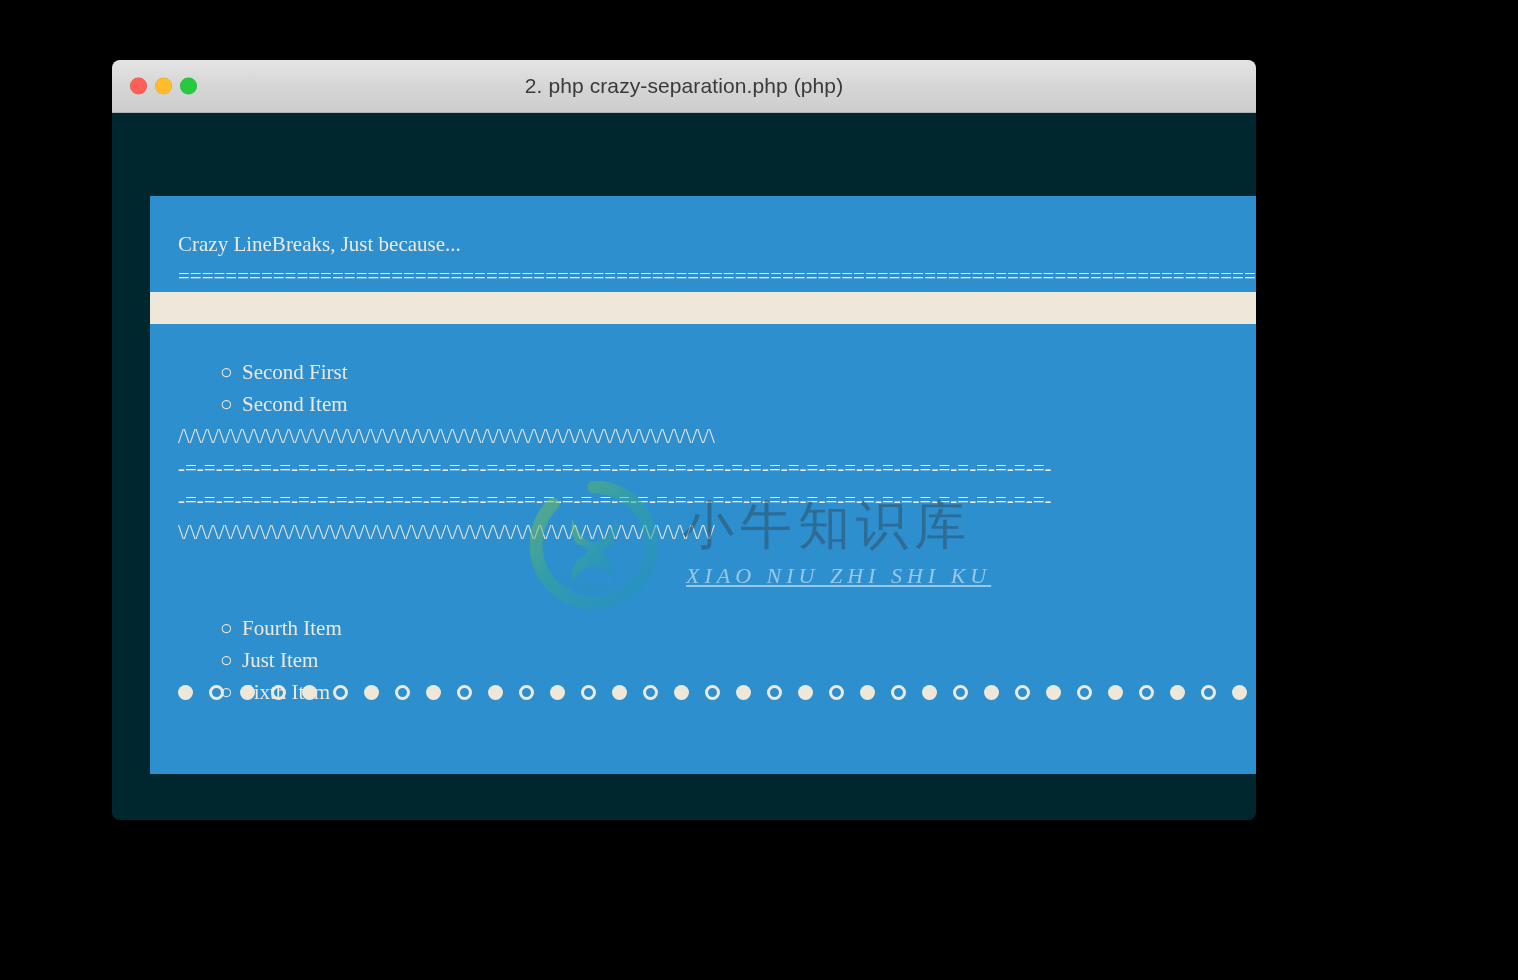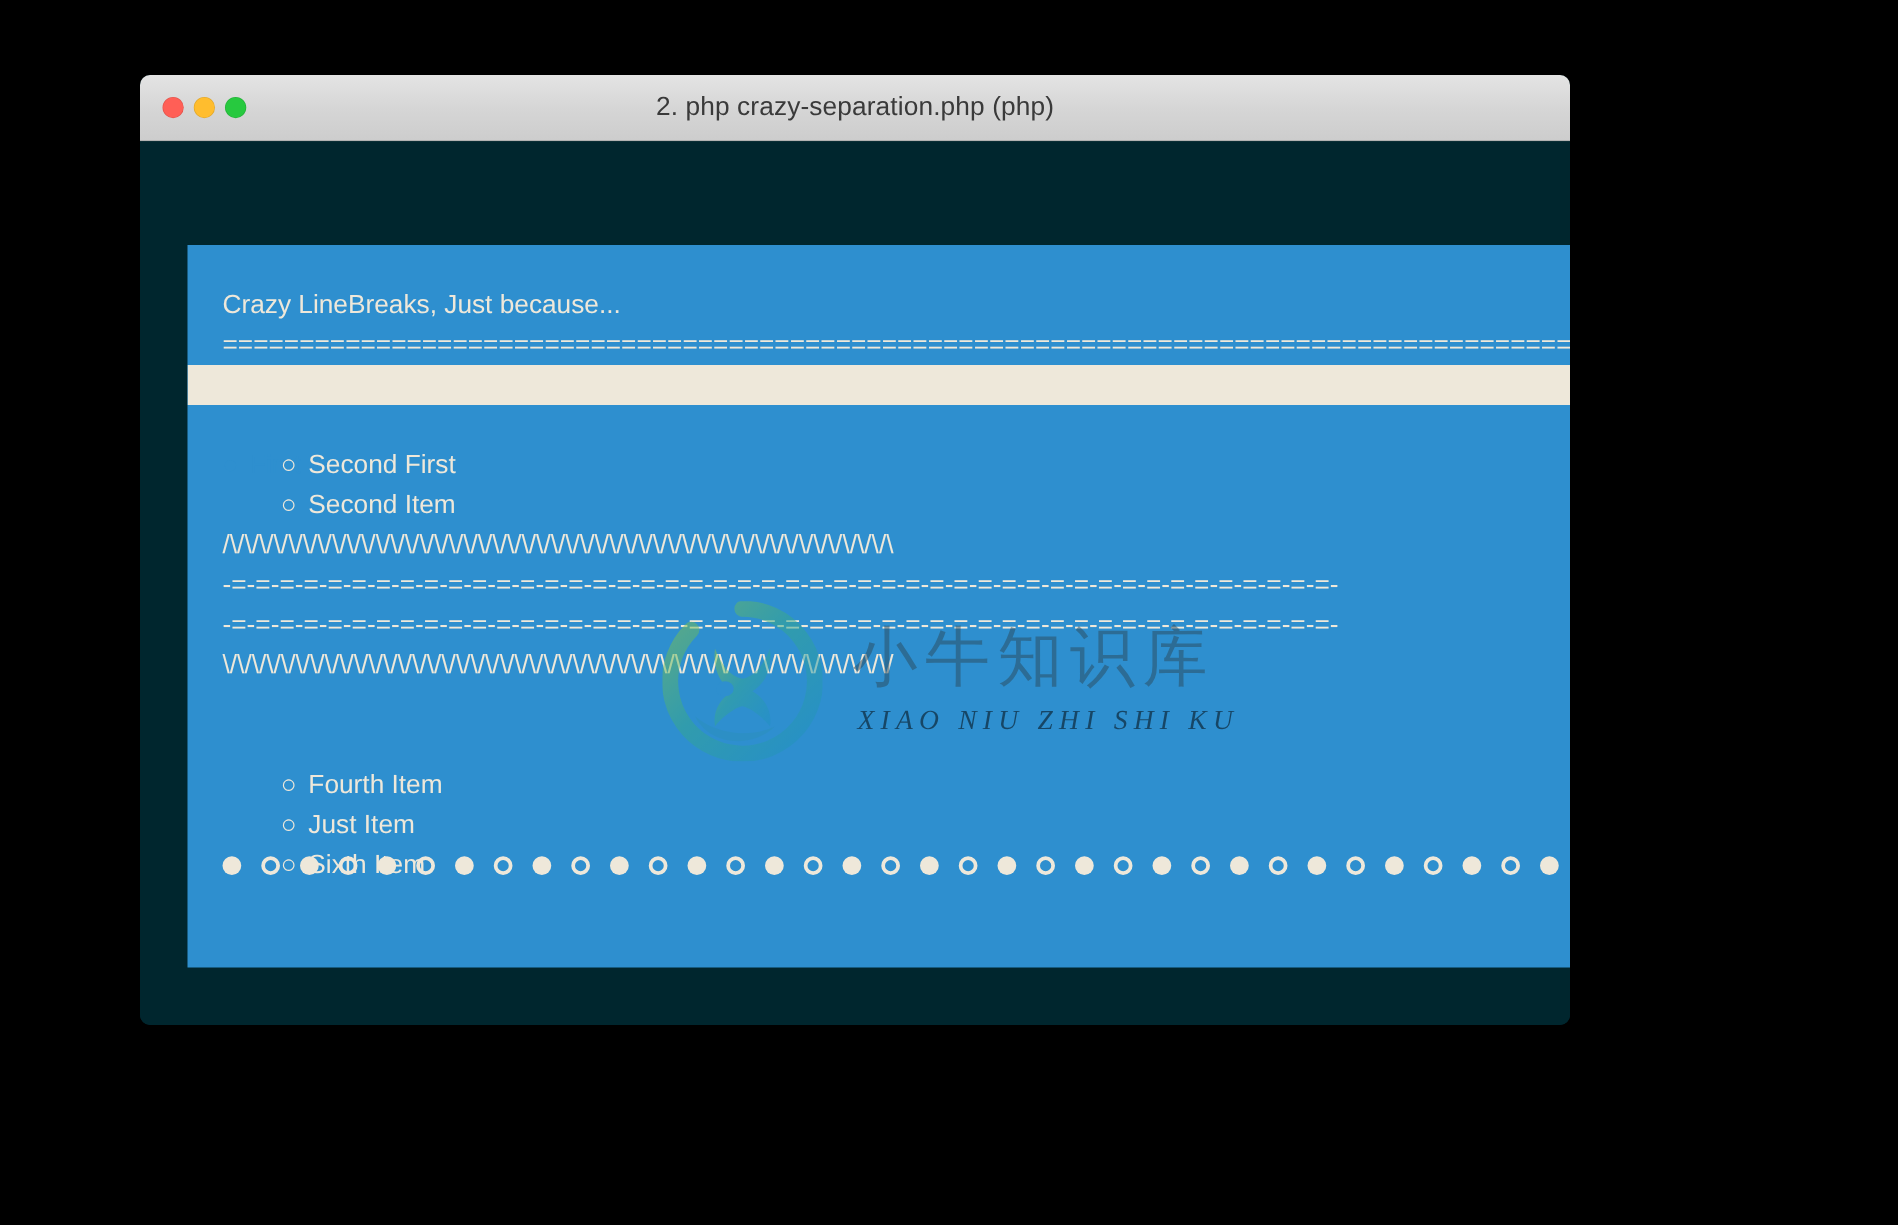--- a/index.html
+++ b/index.html
@@ -81,21 +81,21 @@
     width: 1204px;
     height: 578px;
     background: #2e8fcf;
     overflow: hidden;
   }
 
   .cli-line {
     position: relative;
     height: 32px;
     line-height: 32px;
-    font-family: Liberation Sans, sans-serif;
+    font-family: Liberation Serif, serif;
     font-size: 21px;
     color: #eee8da;
     white-space: pre;
     padding-left: 28px;
     box-sizing: border-box;
     letter-spacing: 0px;
   }
   .cli-spacer { height: 32px; }
   .cli-pad-top { height: 32px; }
 
@@ -175,22 +175,23 @@
     font-weight: 500;
   }
   #watermark-py {
     position: absolute;
     left: 156px;
     top: 82px;
     font-family: "Liberation Serif", serif;
     font-style: italic;
     font-size: 22px;
     letter-spacing: 5px;
-    color: #000000;
+    color: #ffffff;
     white-space: nowrap;
+    text-decoration: underline;
   }
 </style>
 </head>
 <body>
 
 <div id="terminal-window">
 
   <div id="title-bar">
     <div id="traffic-lights">
       <span class="traffic-light tl-close"></span>

